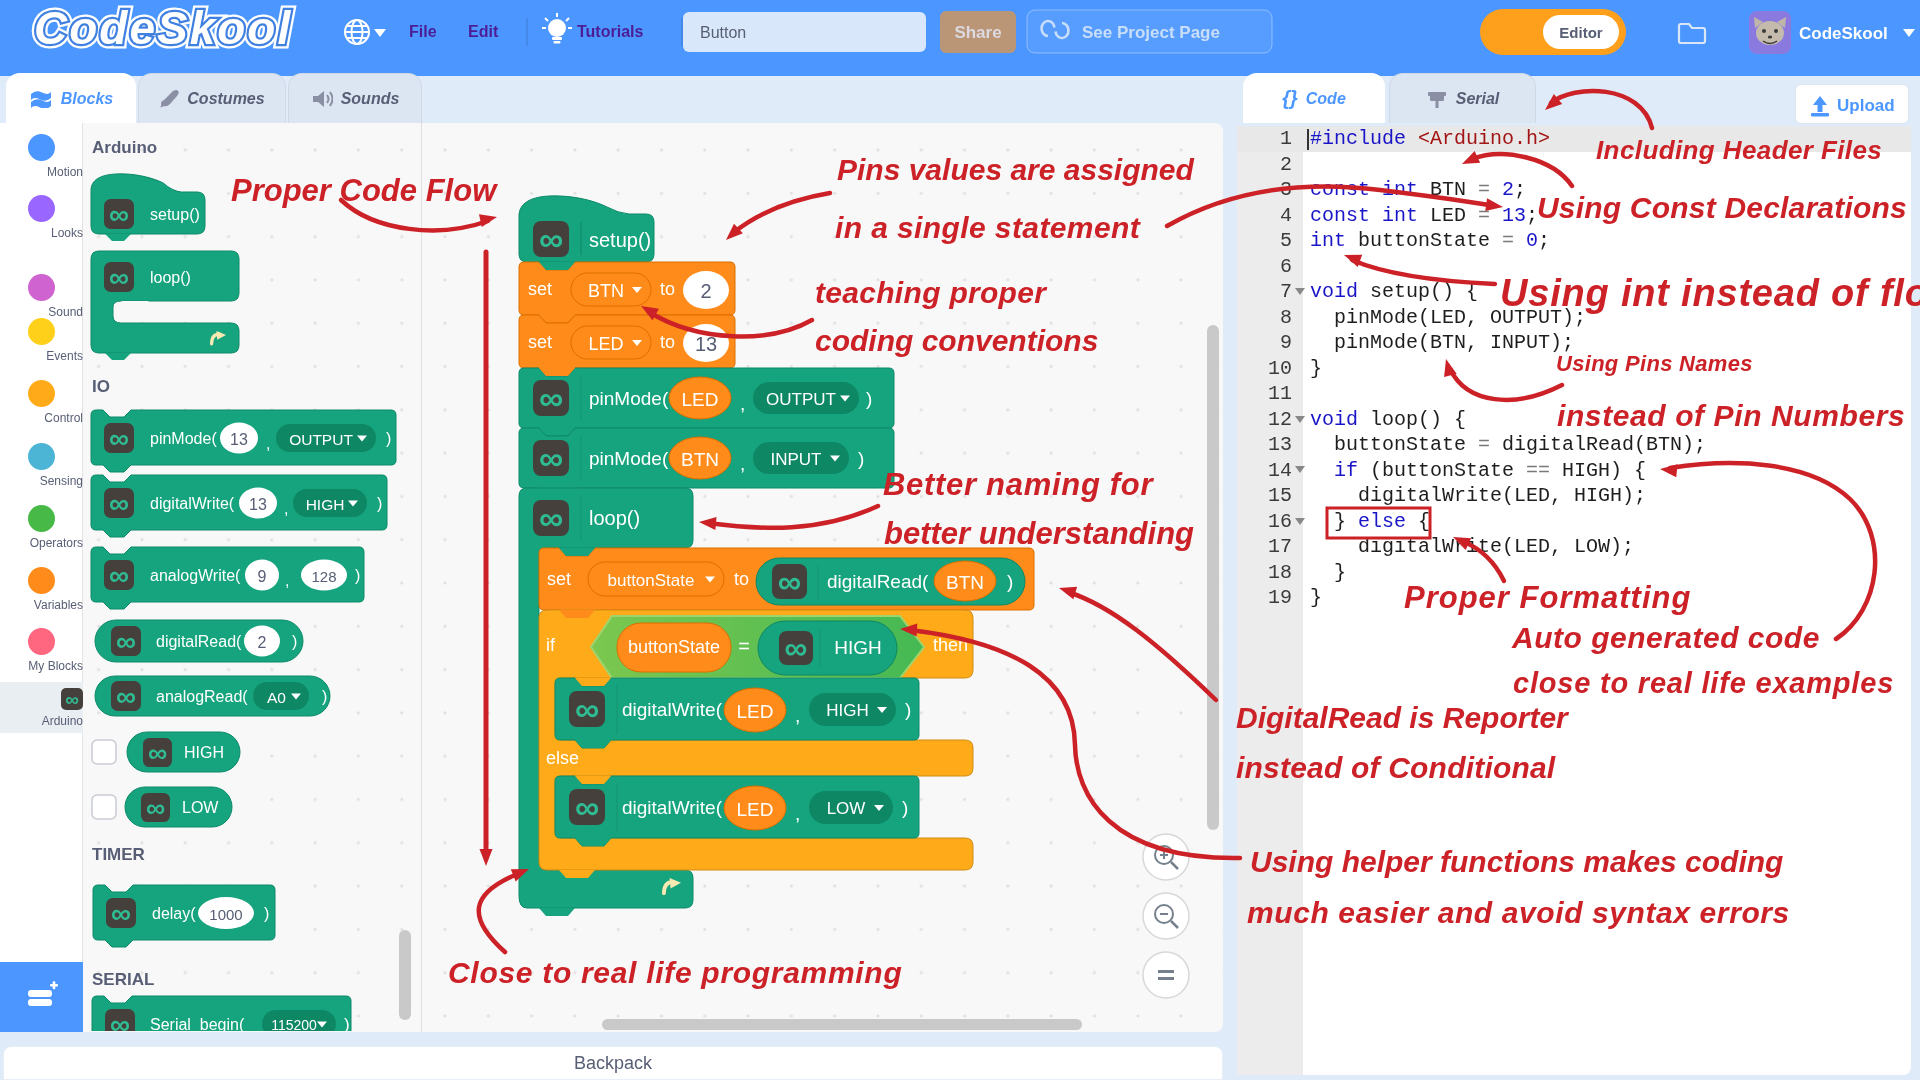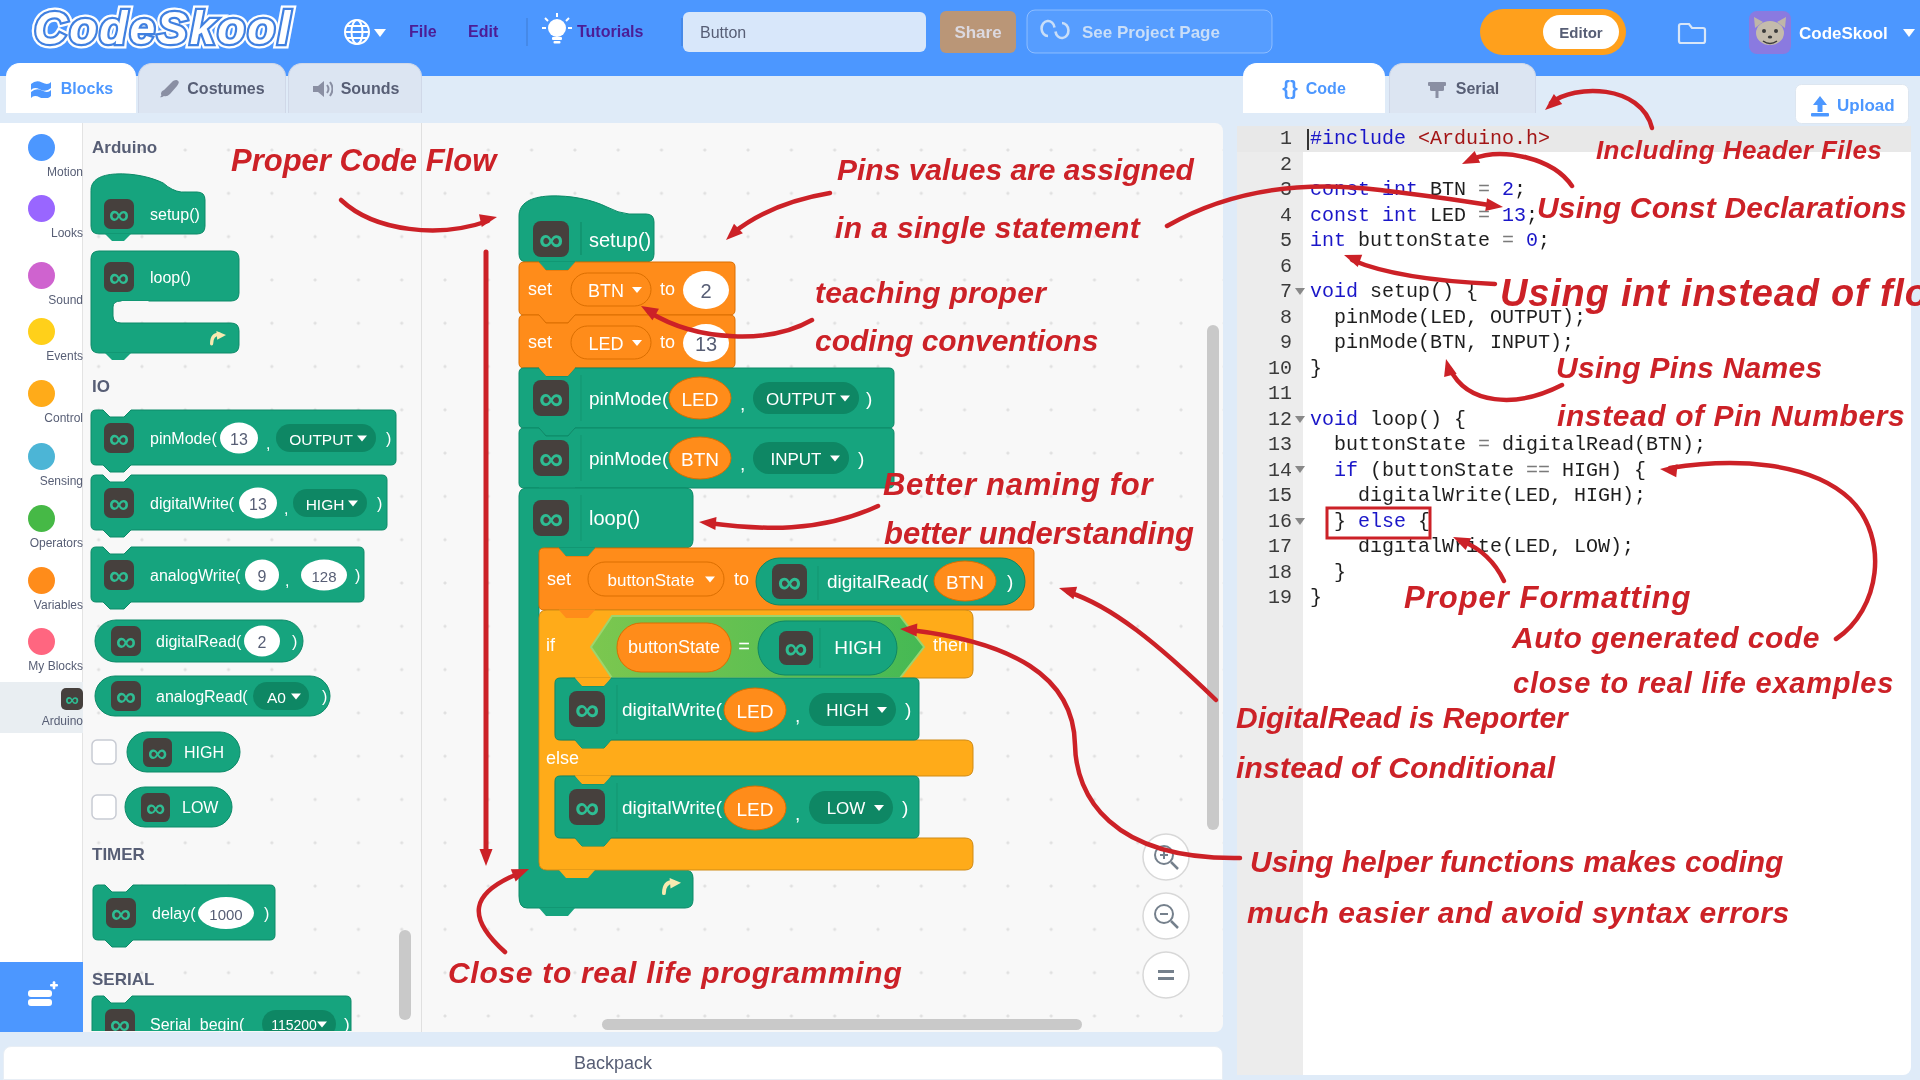--- a/index.html
+++ b/index.html
@@ -5,21 +5,21 @@
 .abs { position:absolute; }
 #topbar { position:absolute; left:0; top:0; width:1920px; height:76px; background:#4C97FF; }
 .tb { position:absolute; color:#4c1d95; font-weight:bold; font-size:16px; }
 #logo { position:absolute; left:34px; top:1px; font-size:46px; font-weight:bold; font-style:italic; letter-spacing:2px; }
 #logo .l1 { position:absolute; left:0; top:0; -webkit-text-stroke:9px #FFFFFF; color:#fff; }
 #logo .l2 { position:absolute; left:0; top:0; -webkit-text-stroke:4.5px #4080E0; color:#4080E0; }
 #logo .l3 { position:absolute; left:0; top:0; color:#FFFFFF; }
 #mainbg { position:absolute; left:0; top:123px; width:1223px; height:909px; background:#F8F8F8; border-radius:0 8px 8px 0; }
 #catcol { position:absolute; left:0; top:123px; width:83px; height:909px; background:#FFFFFF; border-right:1px solid #E3E3E3; }
 #divider2 { position:absolute; left:421px; top:123px; width:1px; height:909px; background:#E0E0E0; }
-.tab { position:absolute; top:63px; height:50px; border-radius:14px 14px 0 0; background:#DCE5F2; border:1px solid #D0D8E8; border-bottom:none; color:#575E75; font-size:16px; font-weight:bold; display:flex; align-items:center; justify-content:center; gap:8px; }
+.tab { position:absolute; top:73px; height:50px; border-radius:14px 14px 0 0; background:#DCE5F2; border:1px solid #D0D8E8; border-bottom:none; color:#575E75; font-size:16px; font-weight:bold; display:flex; align-items:center; justify-content:center; gap:8px;font-style:italic; }
 .tab.active { background:#FFFFFF; color:#4C97FF; border-color:#FFFFFF; }
 .cat { position:absolute; left:0; width:83px; text-align:right; font-size:12px; color:#575E75; }
 .cat .dot { width:27px; height:27px; border-radius:50%; margin:0 auto 4px; }
 #bluebtn { position:absolute; left:0; top:962px; width:83px; height:70px; background:#4C97FF; }
 #backpack { position:absolute; left:3px; top:1046px; width:1220px; height:34px; background:#FFFFFF; border-radius:8px 8px 0 0; color:#575E75; font-size:18px; text-align:center; line-height:32px; border:1px solid #E8EEF5; }
 #codepanel { position:absolute; left:1237px; top:127px; width:674px; height:948px; background:#FFFFFF; border-radius:0 0 8px 8px; }
 #gutter { position:absolute; left:1237px; top:127px; width:66px; height:948px; background:#ECECEC; }
 #rowhl { position:absolute; left:1237px; top:126px; width:674px; height:26px; background:#E8E8E8; }
 .gut { position:absolute; left:1244px; width:48px; text-align:right; font-family:"Liberation Mono",monospace; font-size:20px; line-height:25.5px; color:#3B3B3B; }
 .fold { position:absolute; left:1295px; width:0; height:0; border-left:5px solid transparent; border-right:5px solid transparent; border-top:7px solid #888; }
@@ -179,21 +179,21 @@
 <div class="cl" style="top:508.8px">  } <span style="color:#1A16C8">else</span> {</div>
 <div class="gut" style="top:534.2px">17</div>
 <div class="cl" style="top:534.2px">    digitalWrite(LED, LOW);</div>
 <div class="gut" style="top:559.8px">18</div>
 <div class="cl" style="top:559.8px">  }</div>
 <div class="gut" style="top:585.2px">19</div>
 <div class="cl" style="top:585.2px">}</div>
 
 <div class="cat" style="top:134px"><div class="dot" style="background:#4C97FF"></div>Motion</div>
 <div class="cat" style="top:195px"><div class="dot" style="background:#9966FF"></div>Looks</div>
-<div class="cat" style="top:262px"><div class="dot" style="background:#CF63CF"></div>Sound</div>
+<div class="cat" style="top:274px"><div class="dot" style="background:#CF63CF"></div>Sound</div>
 <div class="cat" style="top:318px"><div class="dot" style="background:#FFD01A"></div>Events</div>
 <div class="cat" style="top:380px"><div class="dot" style="background:#FFAB19"></div>Control</div>
 <div class="cat" style="top:443px"><div class="dot" style="background:#4CB5D6"></div>Sensing</div>
 <div class="cat" style="top:505px"><div class="dot" style="background:#46B946"></div>Operators</div>
 <div class="cat" style="top:567px"><div class="dot" style="background:#FF8C1A"></div>Variables</div>
 <div class="cat" style="top:628px"><div class="dot" style="background:#FF6680"></div>My Blocks</div>
 <div class="abs" style="left:0;top:682px;width:83px;height:51px;background:#E9EEF2"></div>
 <div class="cat" style="top:688px"><svg width="22" height="22">
       <rect width="22" height="22" rx="5" fill="#46403D"></rect>
       <text x="11" y="11.5" font-size="19" font-weight="bold" fill="#2EBD93" text-anchor="middle" dominant-baseline="central" font-family="Liberation Sans">∞</text>
@@ -509,32 +509,32 @@
     <g transform="translate(1545,110) rotate(140)">
       <path d="M0,0 L-17,-6.5 L-17,6.5 Z" fill="#CC2127"></path>
     </g>
     <path d="M505,952 C466,917 470,893 520,873" fill="none" stroke="#CC2127" stroke-width="4.5" stroke-linecap="round"></path>
     <g transform="translate(529,869) rotate(-22)">
       <path d="M0,0 L-17,-6.5 L-17,6.5 Z" fill="#CC2127"></path>
     </g>
     <rect x="1327" y="508" width="103" height="30" fill="none" stroke="#CC2127" stroke-width="3"></rect>
 </svg>
 
-<div class="ann" style="left:231px;top:143px;font-size:31px">Proper Code Flow</div>
+<div class="ann" style="left:231px;top:173px;font-size:31px">Proper Code Flow</div>
 <div class="ann" style="left:837px;top:153px;font-size:30px">Pins values are assigned</div>
 <div class="ann" style="left:835px;top:211px;font-size:30px;letter-spacing:0.4px">in a single statement</div>
 <div class="ann" style="left:815px;top:276px;font-size:30px;letter-spacing:0.3px">teaching proper</div>
 <div class="ann" style="left:815px;top:324px;font-size:30px">coding conventions</div>
 <div class="ann" style="left:883px;top:467px;font-size:31px;letter-spacing:0.7px">Better naming for</div>
 <div class="ann" style="left:884px;top:516px;font-size:31px">better understanding</div>
 <div class="ann" style="left:448px;top:956px;font-size:30px;letter-spacing:0.7px">Close to real life programming</div>
 <div class="ann" style="left:1596px;top:135px;font-size:26px;letter-spacing:0.4px">Including Header Files</div>
 <div class="ann" style="left:1537px;top:191px;font-size:30px;letter-spacing:0.2px">Using Const Declarations</div>
 <div class="ann" style="left:1500px;top:272px;font-size:38px;letter-spacing:0.8px">Using int instead of float</div>
-<div class="ann" style="left:1556px;top:351px;font-size:30px;letter-spacing:0.3px">Using Pins Names</div>
+<div class="ann" style="left:1556px;top:351px;font-size:22px;letter-spacing:0.3px">Using Pins Names</div>
 <div class="ann" style="left:1557px;top:399px;font-size:30px;letter-spacing:0.6px">instead of Pin Numbers</div>
 <div class="ann" style="left:1404px;top:580px;font-size:31px;letter-spacing:1.0px">Proper Formatting</div>
 <div class="ann" style="left:1512px;top:621px;font-size:30px;letter-spacing:0.5px">Auto generated code</div>
 <div class="ann" style="left:1513px;top:667px;font-size:29px;letter-spacing:0.8px">close to real life examples</div>
 <div class="ann" style="left:1236px;top:701px;font-size:30px">DigitalRead is Reporter</div>
 <div class="ann" style="left:1236px;top:751px;font-size:30px;letter-spacing:0.2px">instead of Conditional</div>
 <div class="ann" style="left:1250px;top:845px;font-size:30px">Using helper functions makes coding</div>
 <div class="ann" style="left:1247px;top:896px;font-size:30px;letter-spacing:0.6px">much easier and avoid syntax errors</div>
 
 </body></html>

